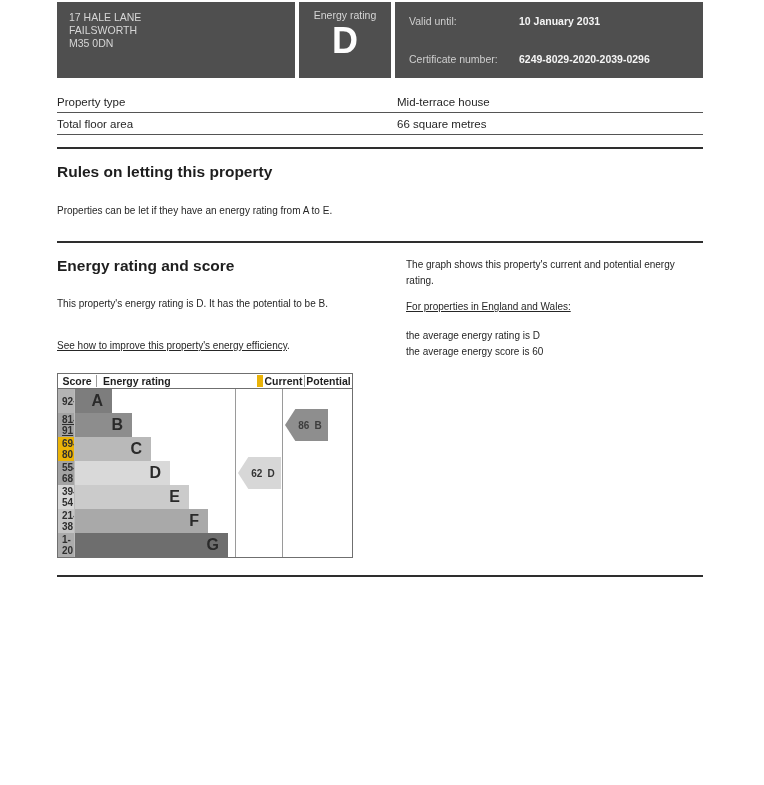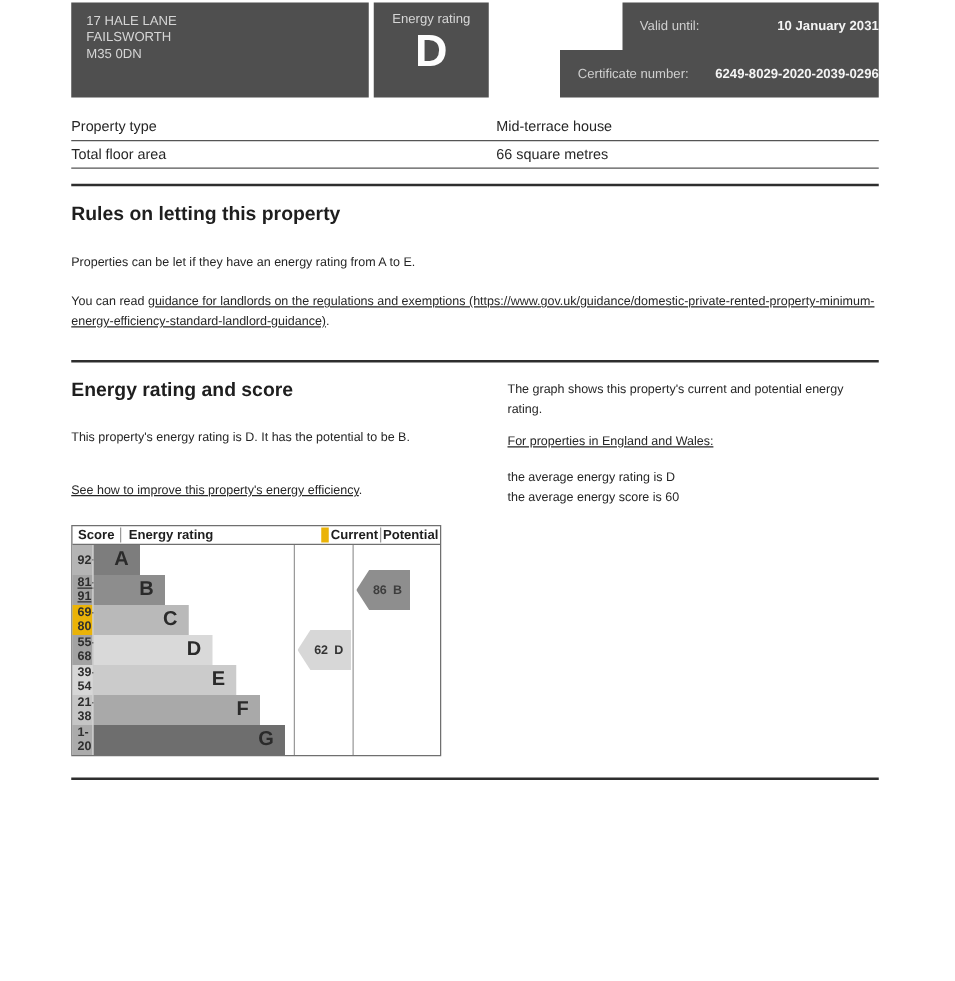--- a/index.html
+++ b/index.html
@@ -18,21 +18,21 @@
   }
   .content{position:absolute;left:57px;top:0;width:646px;}
 
   
   .header-bar{margin-top:2px;display:flex;gap:4px;height:76px;}
   .hdr-box{background:var(--header-bg);}
   .hdr-address{width:238px;padding:9px 12px;font-size:10.5px;line-height:13px;color:#d6d6d6;}
   .hdr-rating{width:92px;text-align:center;padding-top:7px;}
   .hdr-rating .lbl{font-size:10.5px;color:#d6d6d6;}
   .hdr-rating .val{font-size:36px;font-weight:bold;color:#fdfdfd;line-height:40px;}
-  .hdr-valid{flex:1;display:flex;flex-direction:column;gap:0;background:#fff;align-items:flex-end;}
+  .hdr-valid{flex:1;display:flex;flex-direction:column;gap:0;background:#fff;}
   .hdr-valid-row{flex:1;background:var(--header-bg);display:flex;align-items:center;padding-left:14px;}
   .hdr-valid-row .lbl{width:110px;font-size:10.5px;color:#cfcfcf;}
   .hdr-valid-row .val{font-size:10.5px;font-weight:bold;color:#f4f4f4;}
 
   
   .prop-table{margin-top:13px;}
   .prop-row{display:flex;height:22px;align-items:center;border-bottom:1px solid #555;font-size:11.5px;}
   .prop-row .plabel{width:340px;}
   .prop-row .pvalue{flex:1;}
 
@@ -117,21 +117,20 @@
     <div class="prop-row">
       <span class="plabel">Total floor area</span>
       <span class="pvalue">66 square metres</span>
     </div>
   </div>
 
   <div class="divider d1"></div>
 
   <h2 class="h-rules">Rules on letting this property</h2>
   <p class="p-rules1">Properties can be let if they have an energy rating from A to E.</p>
-  <p class="p-rules2"><span>You can read </span><a class="doc-link">guidance for landlords on the regulations and exemptions (https://www.gov.uk/guidance/domestic-private-rented-property-minimum-energy-efficiency-standard-landlord-guidance)</a><span>.</span></p>
 
   <div class="divider d2"></div>
 
   <div class="columns">
     <div class="col-left">
       <h2 class="h-rating">Energy rating and score</h2>
       <p class="p-rating-intro">This property's energy rating is D. It has the potential to be B.</p>
       <p class="p-improve"><a class="doc-link">See how to improve this property's energy efficiency</a><span>.</span></p>
 
       <div class="epc-table">

